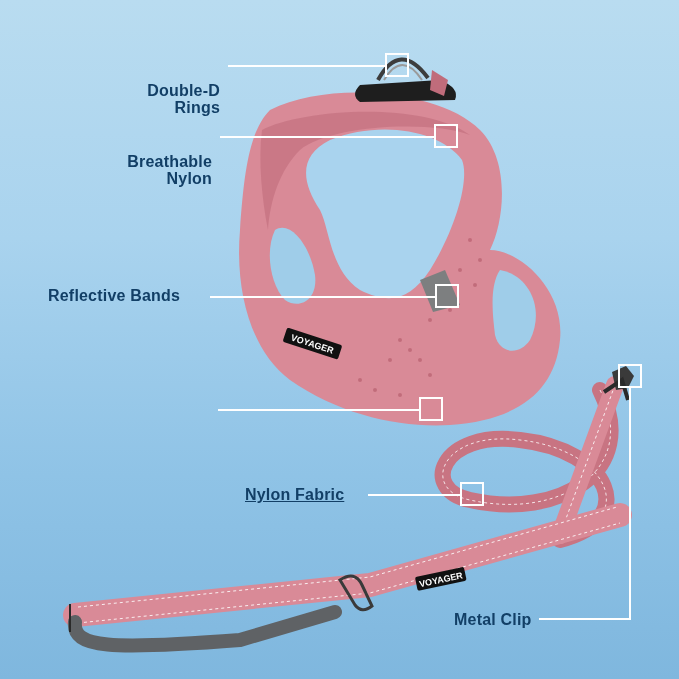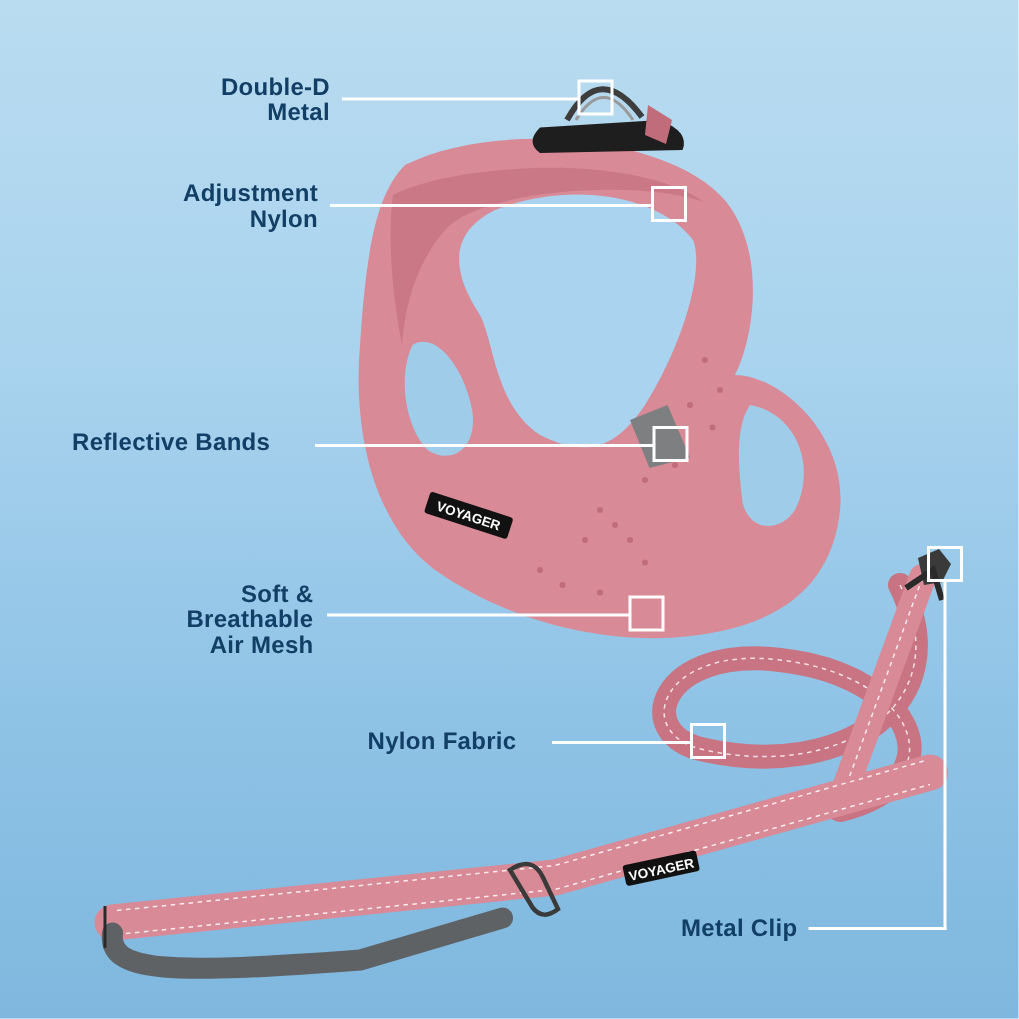--- a/index.html
+++ b/index.html
@@ -14,21 +14,21 @@
     .label {
       position: absolute;
       color: #123f66;
       font-weight: 700;
       font-size: 16px;
       line-height: 17px;
       letter-spacing: 0.2px;
       white-space: nowrap;
       text-align: center;
     }
-    .label.right { text-align: right; }
+    .label.right { text-align: right; margin-top: 32px; }
     .label span { display: block; }
     .line { position: absolute; background: #ffffff; height: 2px; }
     .vline { position: absolute; background: #ffffff; width: 2px; }
     .box {
       position: absolute;
       border: 2px solid #ffffff;
       width: 24px; height: 24px;
     }
   </style>
 </head>
@@ -99,47 +99,42 @@
 
       <path d="M360 85 L 440 80 Q 460 88 455 100 L 360 102 Q 350 95 360 85 Z" fill="#1e1e1e"></path>
       <path d="M378 80 Q 400 40, 428 78" fill="none" stroke="#3d3d3d" stroke-width="4"></path>
       <path d="M384 80 Q 402 50, 422 80" fill="none" stroke="#9a9a9a" stroke-width="2"></path>
       <path d="M432 70 L 448 80 L 444 96 L 430 90 Z" fill="#c06c7b"></path>
     </g>
   </svg>
 
   <div class="label right" style="right:459px; top:50px;">
     <span>Double-D</span>
-    <span>Metal</span>
+    <span>Rings</span>
   </div>
   <div class="line" style="left:228px; top:65px; width:158px;"></div>
   <div class="box" style="left:385px; top:53px;"></div>
 
   <div class="label right" style="right:467px; top:121px;">
-    <span>Adjustment</span>
+    <span>Breathable</span>
     <span>Nylon</span>
   </div>
   <div class="line" style="left:220px; top:136px; width:215px;"></div>
   <div class="box" style="left:434px; top:124px;"></div>
 
   <div class="label" style="left:48px; top:287px;">
     <span>Reflective Bands</span>
   </div>
   <div class="line" style="left:210px; top:296px; width:226px;"></div>
   <div class="box" style="left:435px; top:284px;"></div>
 
-  <div class="label right" style="right:470px; top:388px;">
-    <span>Soft &amp;</span>
-    <span>Breathable</span>
-    <span>Air Mesh</span>
-  </div>
   <div class="line" style="left:218px; top:409px; width:202px;"></div>
   <div class="box" style="left:419px; top:397px;"></div>
 
-  <div class="label" style="left:245px; top:486px;">
+  <div class="label" style="left:245px; top:486px;text-decoration:underline;">
     <span>Nylon Fabric</span>
   </div>
   <div class="line" style="left:368px; top:494px; width:93px;"></div>
   <div class="box" style="left:460px; top:482px;"></div>
 
   <div class="label" style="left:438px; top:611px;margin-left:16px;">
     <span>Metal Clip</span>
   </div>
   <div class="line" style="left:539px; top:618px; width:92px;"></div>
   <div class="vline" style="left:629px; top:386px; height:234px;"></div>

